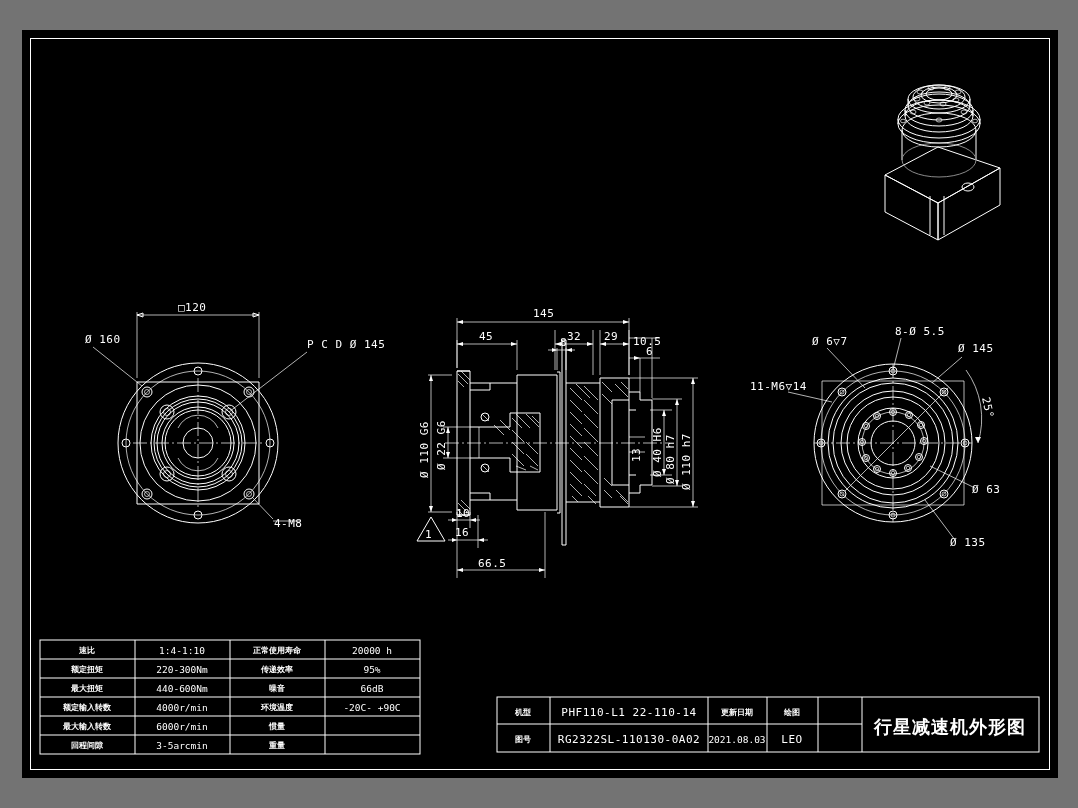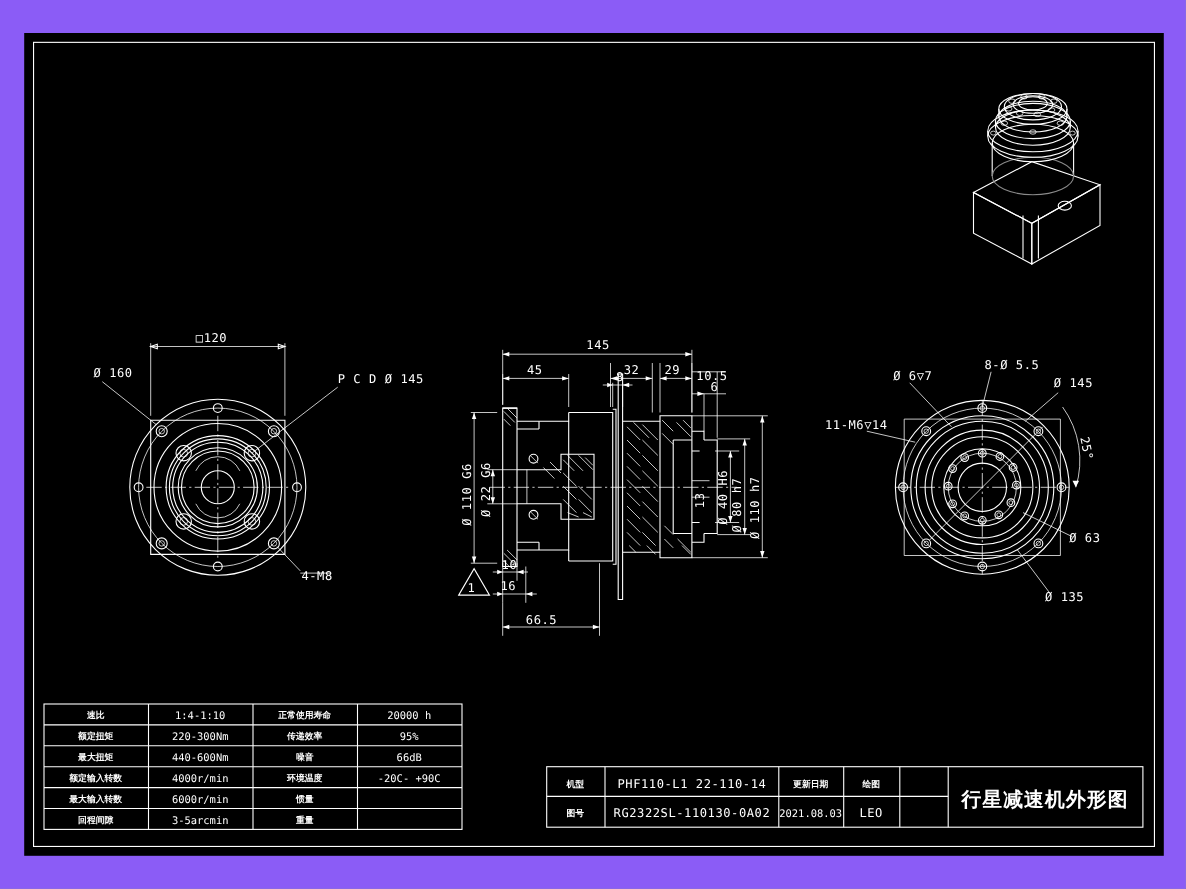--- a/index.html
+++ b/index.html
@@ -1,18 +1,18 @@
 <!DOCTYPE html>
 <html><head>
 <meta charset="utf-8">
 <style>
   html,body{margin:0;padding:0;background:#8c9ab2;}
   body{width:1078px;height:808px;overflow:hidden;
        font-family:"DejaVu Sans Mono","Liberation Mono",monospace;}
-  #page{position:relative;width:1078px;height:808px;background:#8b5cf6;}
+  #page{position:relative;width:1078px;height:808px;background:#737373;}
   #sheet{position:absolute;left:22px;top:30px;width:1036px;height:748px;background:#000;}
   #frame{position:absolute;left:30px;top:38px;width:1020px;height:732px;
          border:1px solid #fff;box-sizing:border-box;}
   svg{position:absolute;left:0;top:0;}
   .ln{stroke:#fff;stroke-width:1;fill:none;}
   .thin{stroke:#fff;stroke-width:0.7;fill:none;}
   .ctr{stroke:#fff;stroke-width:0.7;fill:none;stroke-dasharray:14 3 2 3;}
   .tx{fill:#fff;font-family:"DejaVu Sans Mono","Liberation Mono",monospace;
       font-size:11px;letter-spacing:0.5px;}
   .tx9{fill:#fff;font-family:"DejaVu Sans Mono","Liberation Mono",monospace;font-size:9.5px;}

